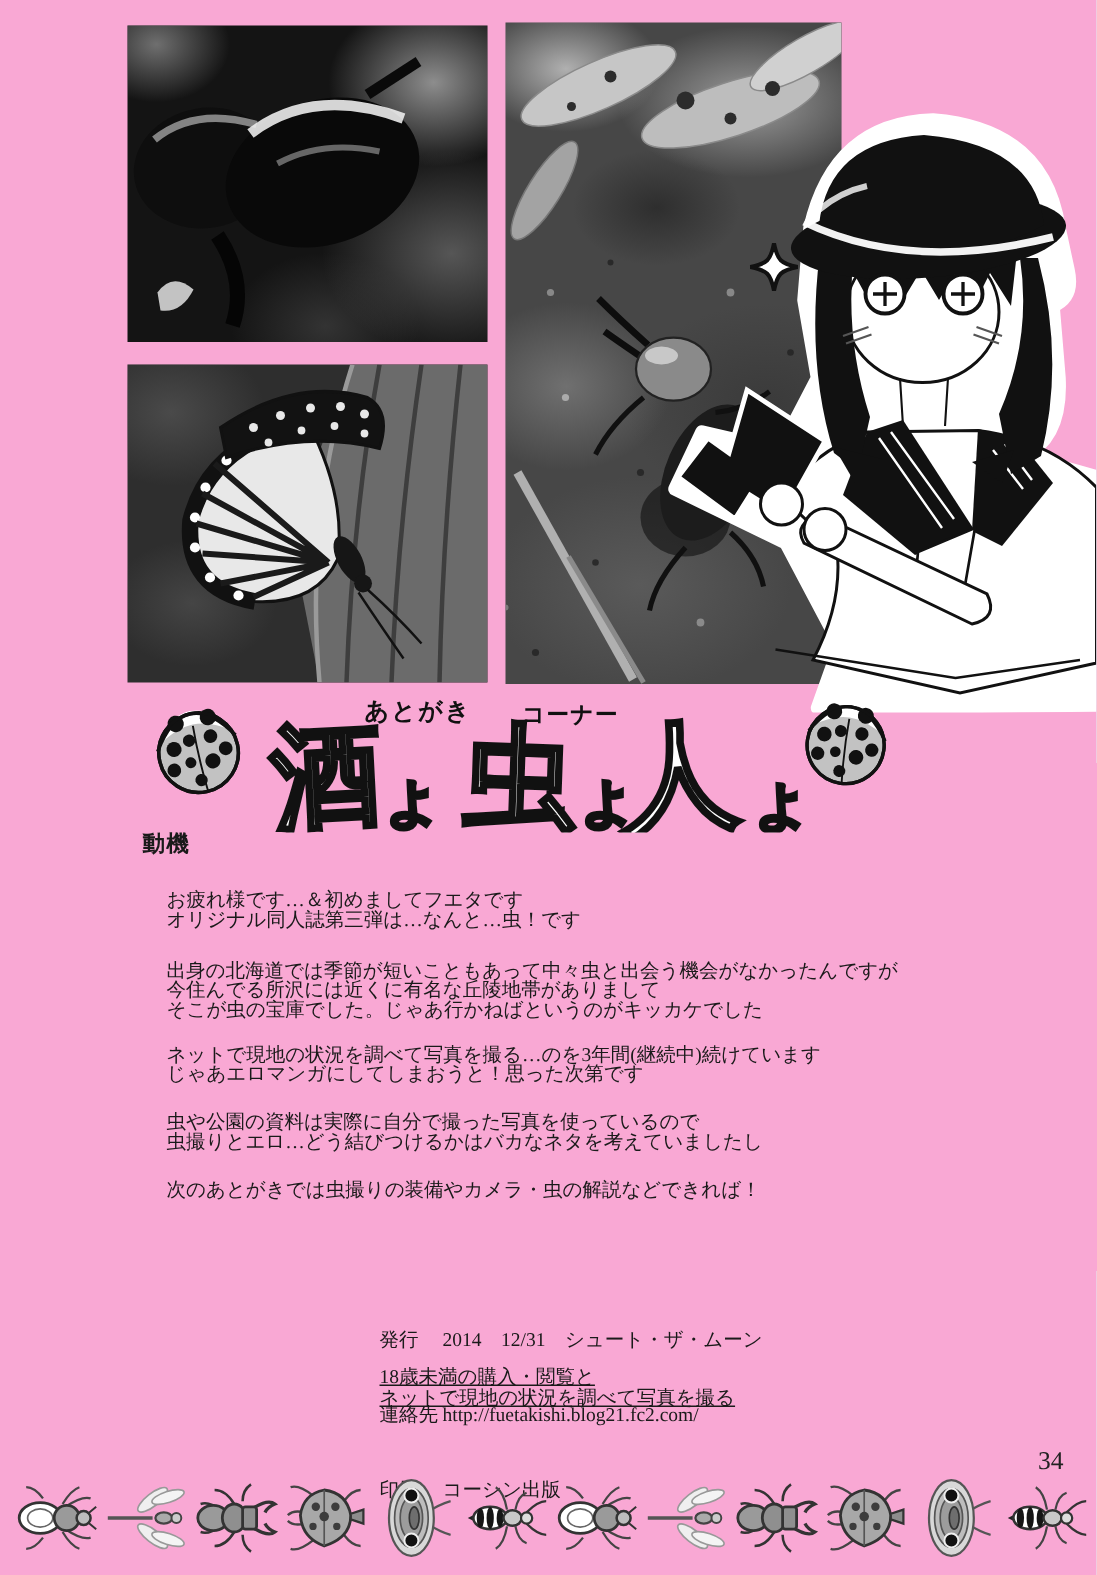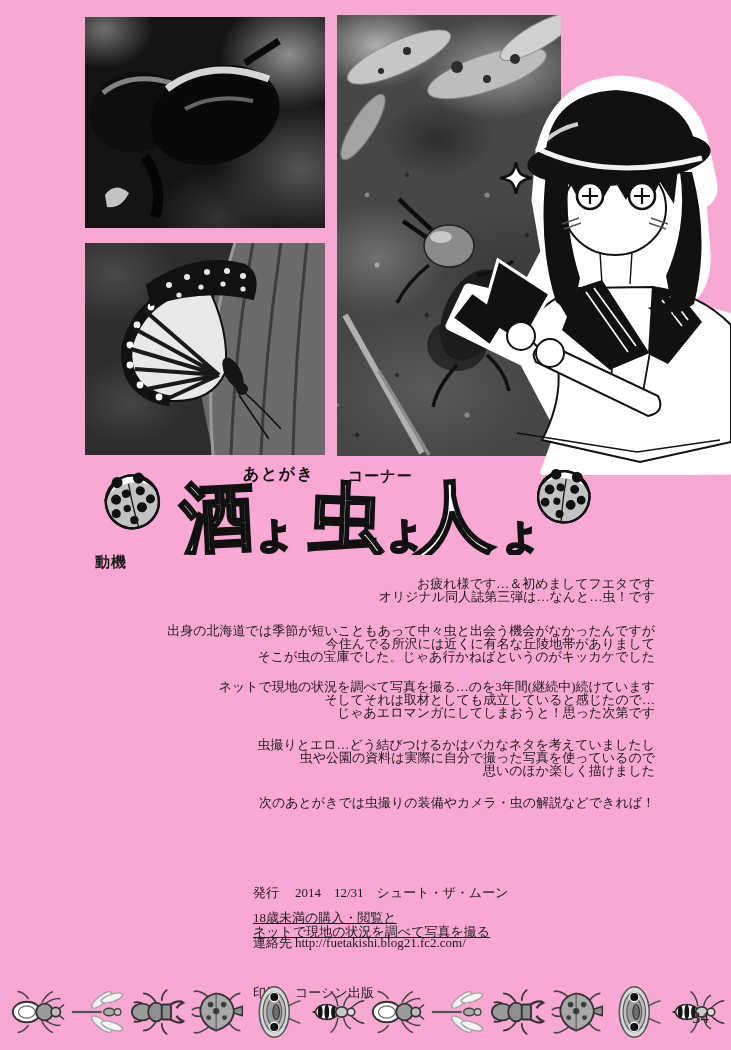--- a/index.html
+++ b/index.html
@@ -27,29 +27,29 @@
       radial-gradient(120px 70px at 72% 12%, #9c9c9c, transparent 72%),
       radial-gradient(80px 55px at 45% 28%, #2e2e2e, transparent 70%),
       radial-gradient(100px 80px at 18% 55%, #707070, transparent 70%),
       radial-gradient(130px 95px at 78% 58%, #3a3a3a, transparent 72%),
       radial-gradient(140px 100px at 40% 85%, #5a5a5a, transparent 72%),
       #474747;}
   #girl{left:440px;top:65px;width:291px;height:410px;}
   #title-art{left:85px;top:455px;width:560px;height:100px;}
   #heading{left:95px;top:553px;font-size:15px;font-weight:bold;letter-spacing:1px;}
   #bodytext{left:95px;top:577px;font-size:13px;line-height:13px;width:560px;}
-  #bodytext .para{margin:0;text-align:right;}
+  #bodytext .para{margin:16px;}
   .gap-a{margin-bottom:21px !important;}
   .gap-b{margin-bottom:17px !important;}
   .gap-c{margin-bottom:19px !important;}
   #colophon{left:253px;top:850px;font-size:13px;line-height:14px;}
   #colophon .lbl{display:inline-block;min-width:42px;margin-top:36px;}
   #disclaimer{left:253px;top:911px;font-size:13px;line-height:14px;text-decoration:underline;}
   #insect-border{left:0;top:980px;width:731px;height:70px;}
-  #pageno{left:692px;top:1008px;font-size:17px;color:#222;}
+  #pageno{left:692px;top:964px;font-size:17px;color:#222;}
   svg{pointer-events:none;}
   .svgtitle text{font-family:"DejaVu Sans","Liberation Sans",sans-serif;font-weight:bold;}
 </style>
 </head>
 <body>
 
 <div id="page">
 
   <svg width="0" height="0" style="position:absolute" aria-hidden="true">
     <defs>
@@ -311,27 +311,25 @@
       <div>お疲れ様です…＆初めましてフエタです</div>
       <div>オリジナル同人誌第三弾は…なんと…虫！です</div>
     </div>
     <div class="para gap-b">
       <div>出身の北海道では季節が短いこともあって中々虫と出会う機会がなかったんですが</div>
       <div>今住んでる所沢には近くに有名な丘陵地帯がありまして</div>
       <div>そこが虫の宝庫でした。じゃあ行かねばというのがキッカケでした</div>
     </div>
     <div class="para gap-c">
       <div>ネットで現地の状況を調べて写真を撮る…のを3年間(継続中)続けています</div>
-      <div>そしてそれは取材としても成立していると感じたので…</div>
       <div>じゃあエロマンガにしてしまおうと！思った次第です</div>
     </div>
     <div class="para gap-c">
+      <div>虫や公園の資料は実際に自分で撮った写真を使っているので</div>
       <div>虫撮りとエロ…どう結びつけるかはバカなネタを考えていましたし</div>
-      <div>虫や公園の資料は実際に自分で撮った写真を使っているので</div>
-      <div>思いのほか楽しく描けました</div>
     </div>
     <div class="para">
       <div>次のあとがきでは虫撮りの装備やカメラ・虫の解説などできれば！</div>
     </div>
   </div>
 
   <div class="abs" id="colophon">
     <div>
       <span class="lbl">発行</span><span>2014　12/31　シュート・ザ・ムーン</span>
     </div>

